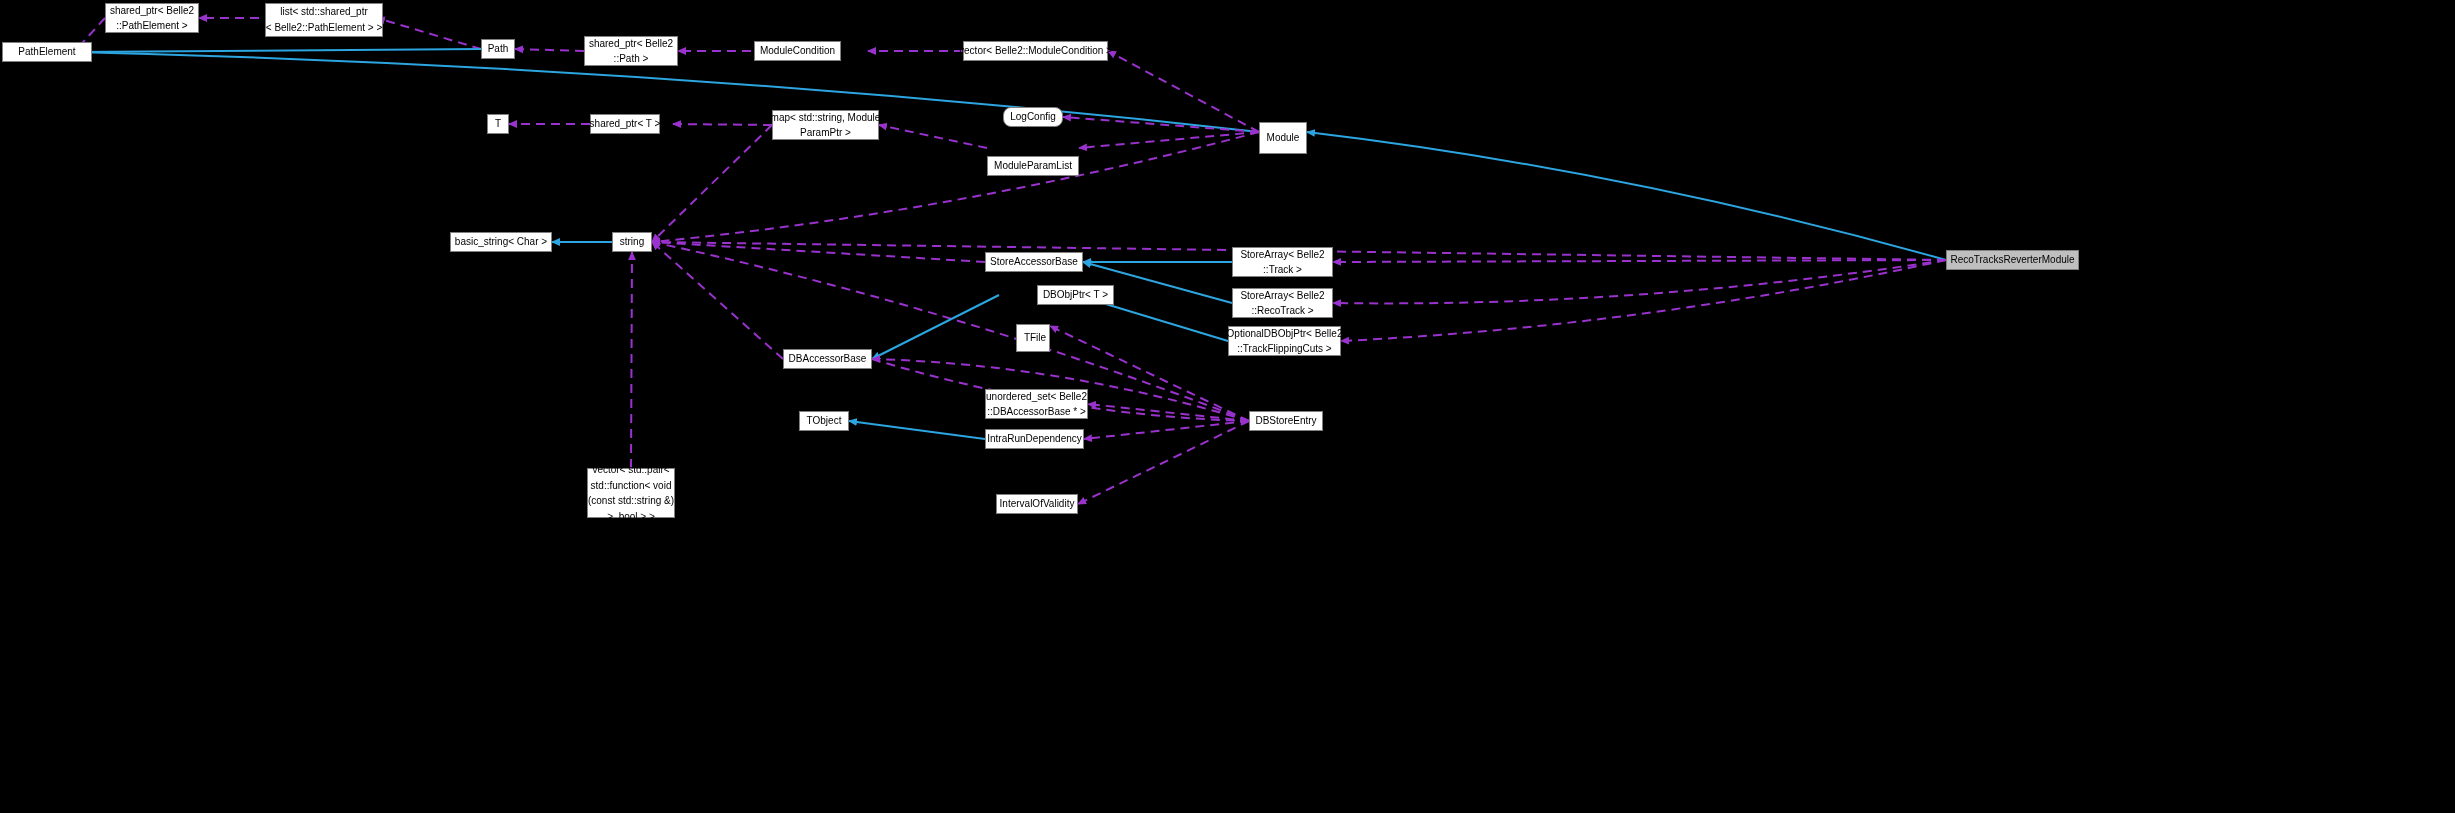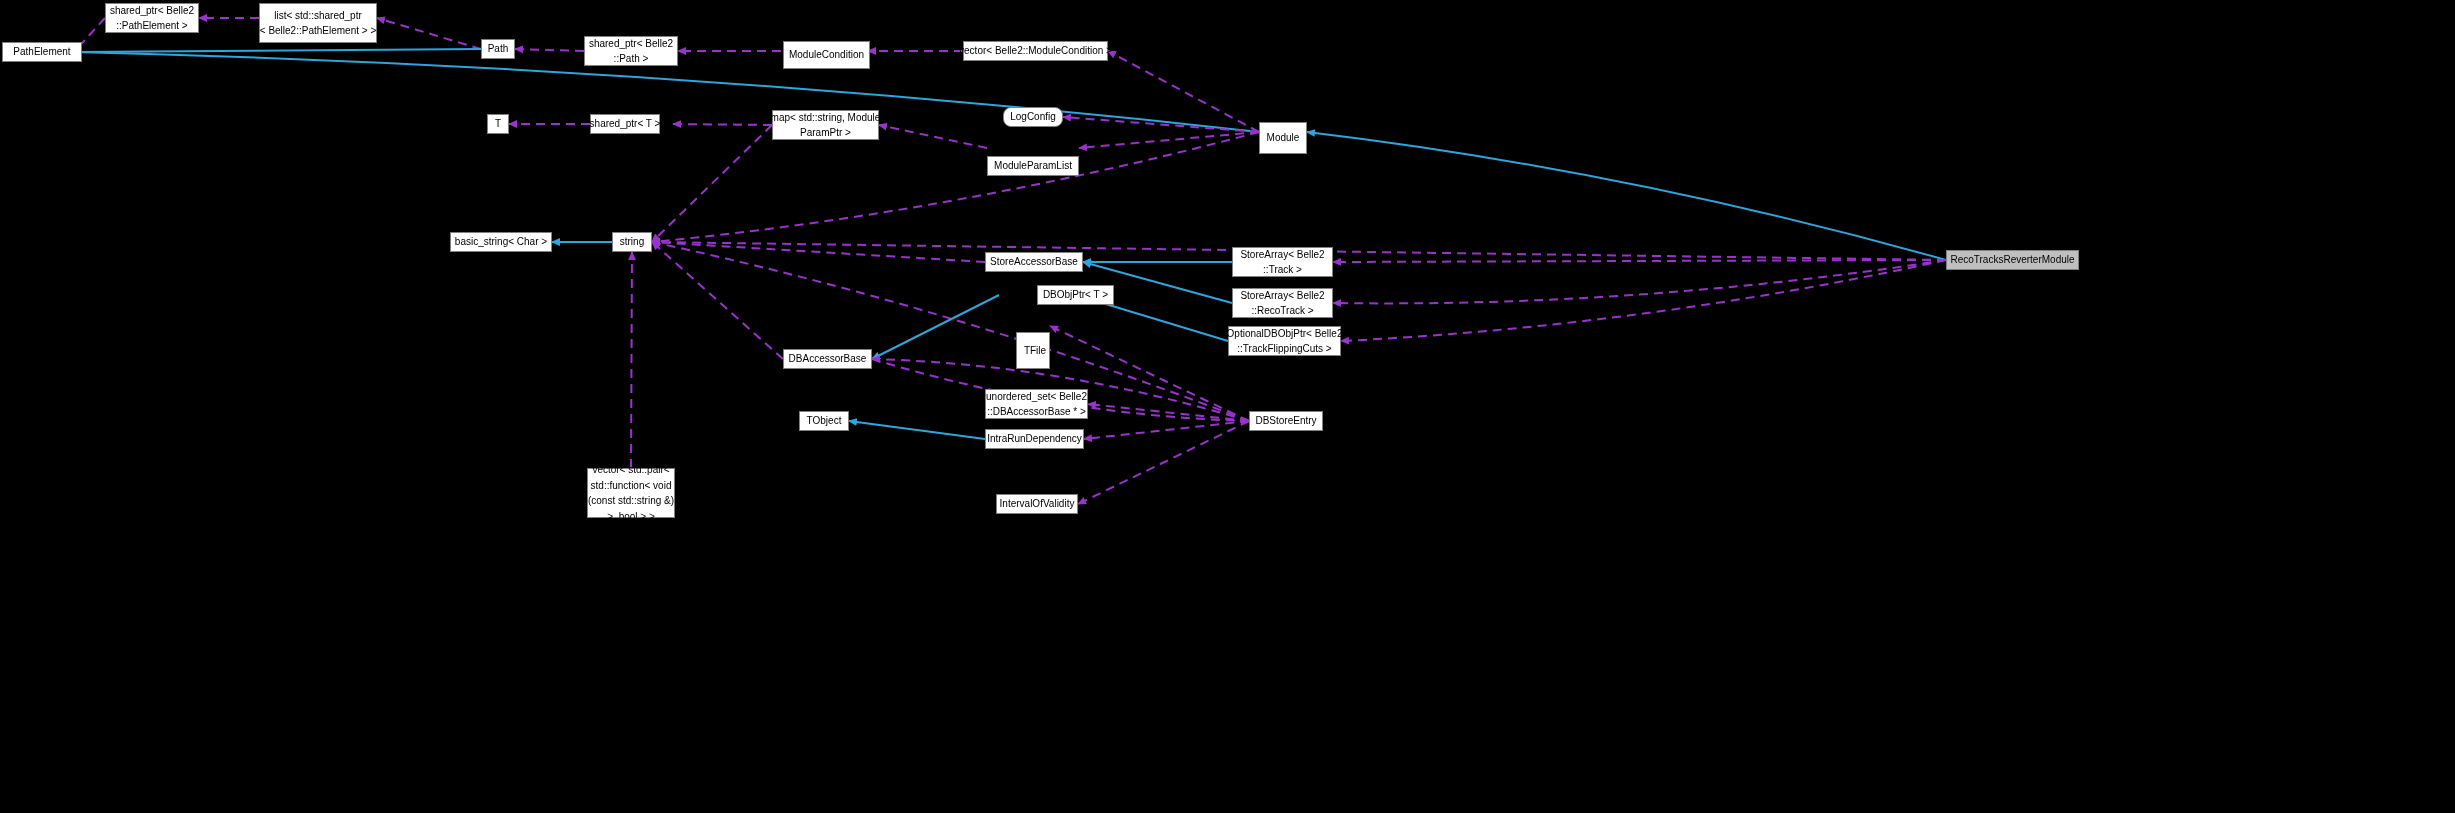--- a/index.html
+++ b/index.html
@@ -91,47 +91,47 @@
         <path d="M1249,421 Q1060.5,364 872,359" fill="none" stroke="#9A32CD" stroke-width="2" stroke-dasharray="9,6" marker-end="url(#arrU)"></path>
         <path d="M1249,421 Q1149.5,373.5 1050,326" fill="none" stroke="#9A32CD" stroke-width="2" stroke-dasharray="9,6" marker-end="url(#arrU)"></path>
         <path d="M1249,421 Q1168.5,412.5 1088,404" fill="none" stroke="#9A32CD" stroke-width="2" stroke-dasharray="9,6" marker-end="url(#arrU)"></path>
         <path d="M1249,421 Q1166.5,430 1084,439" fill="none" stroke="#9A32CD" stroke-width="2" stroke-dasharray="9,6" marker-end="url(#arrU)"></path>
         <path d="M1249,421 Q1163.5,462.5 1078,504" fill="none" stroke="#9A32CD" stroke-width="2" stroke-dasharray="9,6" marker-end="url(#arrU)"></path>
         <path d="M985,439 Q917,430 849,421" fill="none" stroke="#2CA5E0" stroke-width="2" marker-end="url(#arrI)"></path>
         <path d="M872,359 Q1060.5,416 1249,421" fill="none" stroke="#9A32CD" stroke-width="2" stroke-dasharray="9,6" marker-end="url(#arrU)"></path>
       </g>
   </svg>
   <div id="node-layer">
-      <div class="node" style="left: 2px; top: 42px; width: 80px; height: 20px;"><span>PathElement</span></div>
+      <div class="node" style="left: 2px; top: 42px; width: 90px; height: 20px;"><span>PathElement</span></div>
       <div class="node" style="left: 105px; top: 3px; width: 94px; height: 30px;"><span>shared_ptr&lt; Belle2
 ::PathElement &gt;</span></div>
-      <div class="node" style="left: 259px; top: 3px; width: 118px; height: 40px;"><span>list&lt; std::shared_ptr
+      <div class="node" style="left: 265px; top: 3px; width: 118px; height: 34px; align-items: flex-end;"><span>list&lt; std::shared_ptr
 &lt; Belle2::PathElement &gt; &gt;</span></div>
       <div class="node" style="left: 481px; top: 39px; width: 34px; height: 20px;"><span>Path</span></div>
       <div class="node" style="left: 584px; top: 36px; width: 94px; height: 30px;"><span>shared_ptr&lt; Belle2
 ::Path &gt;</span></div>
-      <div class="node" style="left: 783px; top: 41px; width: 87px; height: 28px;"><span>ModuleCondition</span></div>
+      <div class="node" style="left: 754px; top: 41px; width: 87px; height: 20px;"><span>ModuleCondition</span></div>
       <div class="node" style="left: 963px; top: 41px; width: 145px; height: 20px;"><span>vector&lt; Belle2::ModuleCondition &gt;</span></div>
       <div class="node" style="left: 1259px; top: 122px; width: 48px; height: 32px;"><span>Module</span></div>
       <div class="node" style="left: 487px; top: 114px; width: 22px; height: 20px;"><span>T</span></div>
       <div class="node" style="left: 590px; top: 114px; width: 70px; height: 20px;"><span>shared_ptr&lt; T &gt;</span></div>
       <div class="node" style="left: 772px; top: 110px; width: 107px; height: 30px;"><span>map&lt; std::string, Module
 ParamPtr &gt;</span></div>
       <div class="node" style="left: 1003px; top: 107px; width: 60px; height: 20px; border-radius: 8px;"><span>LogConfig</span></div>
       <div class="node" style="left: 987px; top: 138px; width: 92px; height: 20px; margin-top: 18px;"><span>ModuleParamList</span></div>
       <div class="node" style="left: 450px; top: 232px; width: 102px; height: 20px;"><span>basic_string&lt; Char &gt;</span></div>
       <div class="node" style="left: 612px; top: 232px; width: 40px; height: 20px;"><span>string</span></div>
       <div class="node" style="left: 985px; top: 252px; width: 98px; height: 20px; align-items: center;"><span>StoreAccessorBase</span></div>
       <div class="node" style="left: 1232px; top: 247px; width: 101px; height: 30px;"><span>StoreArray&lt; Belle2
 ::Track &gt;</span></div>
       <div class="node highlight" style="left: 1946px; top: 250px; width: 133px; height: 20px;"><span>RecoTracksReverterModule</span></div>
       <div class="node" style="left: 999px; top: 285px; width: 77px; height: 20px; margin-left: 38px;"><span>DBObjPtr&lt; T &gt;</span></div>
       <div class="node" style="left: 1232px; top: 288px; width: 101px; height: 30px;"><span>StoreArray&lt; Belle2
 ::RecoTrack &gt;</span></div>
-      <div class="node" style="left: 1016px; top: 332px; width: 34px; height: 37px; padding-left: 7px;"><span>TFile</span></div>
+      <div class="node" style="left: 1016px; top: 324px; width: 34px; height: 28px; padding-left: 7px;"><span>TFile</span></div>
       <div class="node" style="left: 1228px; top: 326px; width: 113px; height: 30px;"><span>OptionalDBObjPtr&lt; Belle2
 ::TrackFlippingCuts &gt;</span></div>
       <div class="node" style="left: 783px; top: 349px; width: 89px; height: 20px;"><span>DBAccessorBase</span></div>
       <div class="node" style="left: 985px; top: 389px; width: 103px; height: 30px;"><span>unordered_set&lt; Belle2
 ::DBAccessorBase * &gt;</span></div>
       <div class="node" style="left: 799px; top: 411px; width: 50px; height: 20px;"><span>TObject</span></div>
       <div class="node" style="left: 985px; top: 429px; width: 99px; height: 20px;"><span>IntraRunDependency</span></div>
       <div class="node" style="left: 1249px; top: 411px; width: 74px; height: 20px;"><span>DBStoreEntry</span></div>
       <div class="node" style="left: 587px; top: 468px; width: 88px; height: 50px;"><span>vector&lt; std::pair&lt;
 std::function&lt; void

